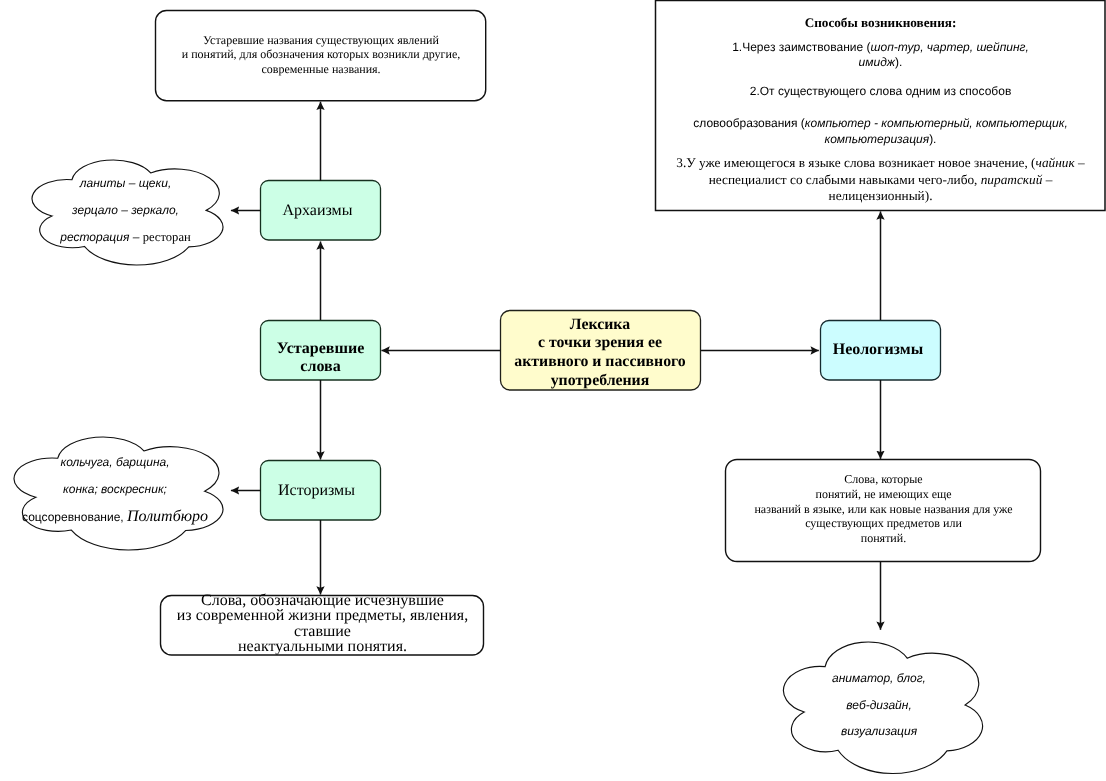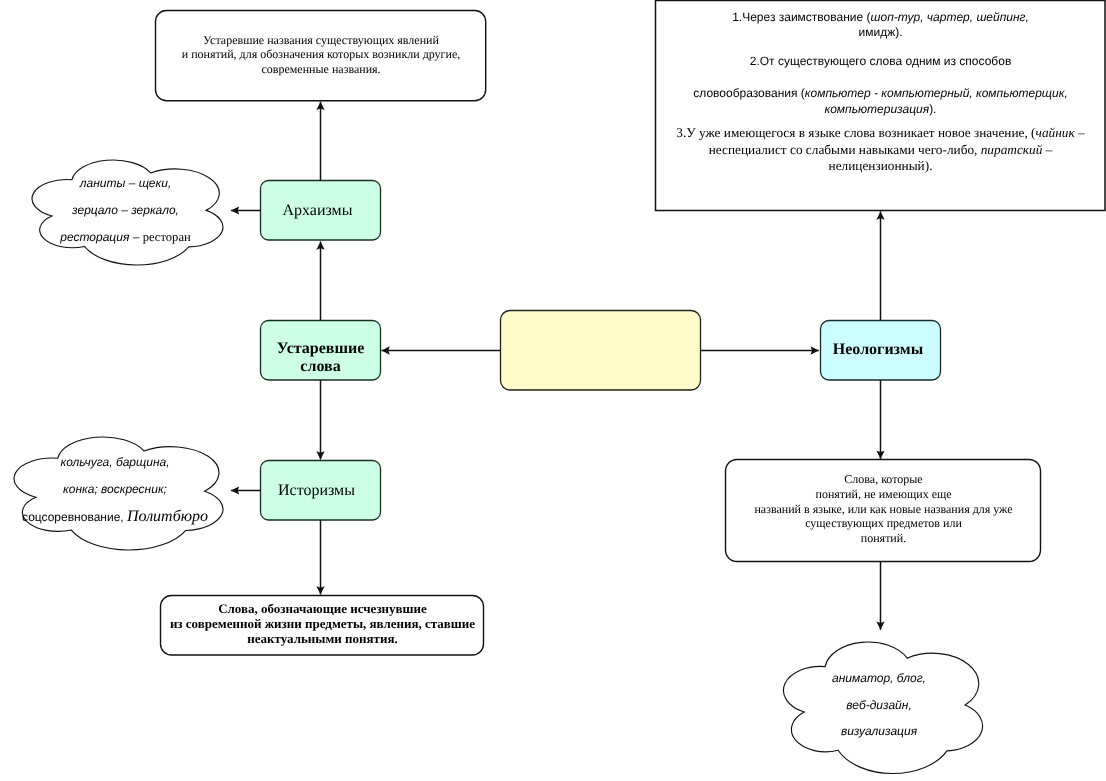--- a/index.html
+++ b/index.html
@@ -63,21 +63,21 @@
       <line x1="880.5" y1="561" x2="880.5" y2="629.8" marker-end="url(#ah)"></line>
     </g>
   </svg>
 
   <div class="txt serif" style="left:156px;top:10px;width:330px;height:89px;line-height:14.3px;font-size:12px;">
     <div>Устаревшие названия существующих явлений</div>
     <div>и понятий, для обозначения которых возникли другие,</div>
     <div>современные названия.</div>
   </div>
 
-  <div class="txt serif" style="left:161px;top:594px;width:323px;height:59px;line-height:15.3px;font-size:13px;font-weight:bold;">
+  <div class="txt serif" style="left:161px;top:594px;width:323px;height:59px;line-height:15.3px;font-size:16px;">
     <div>Слова, обозначающие исчезнувшие</div>
     <div>из современной жизни предметы, явления, ставшие</div>
     <div>неактуальными понятия.</div>
   </div>
 
   <div class="txt serif" style="left:726px;top:458px;width:315px;height:102px;line-height:14.78px;font-size:12px;">
     <div>Слова, которые</div>
     <div>понятий, не имеющих еще</div>
     <div>названий в языке, или как новые названия для уже</div>
     <div>существующих предметов или</div>
@@ -91,43 +91,50 @@
     <div>Устаревшие</div>
     <div>слова</div>
   </div>
   <div class="txt serif" style="left:257px;top:461px;width:119px;height:59px;font-size:16px;">
     <div>Историзмы</div>
   </div>
   <div class="txt serif" style="left:818px;top:320px;width:120px;height:60px;font-size:16px;font-weight:bold;">
     <div>Неологизмы</div>
   </div>
 
+  <div class="txt serif" style="left:499.5px;top:313px;width:200px;height:80px;font-size:15.8px;font-weight:bold;line-height:18.55px;">
+    <div>Лексика</div>
+    <div>с точки зрения ее</div>
+    <div>активного и пассивного</div>
+    <div>употребления</div>
+  </div>
 
   <div class="txt" style="left:40px;top:160px;width:171px;height:100px;font-size:12px;line-height:27px;">
     <div class="sans" style="font-style:italic">ланиты – щеки,</div>
     <div class="sans" style="font-style:italic">зерцало – зеркало,</div>
     <div style="white-space:pre"><span class="sans" style="font-style:italic">ресторация – </span><span class="serif" style="font-size:12.6px">ресторан</span></div>
   </div>
 
   <div class="txt" style="left:30px;top:435px;width:170px;height:110px;font-size:12px;line-height:27.1px;">
     <div class="sans" style="font-style:italic">кольчуга, барщина,</div>
     <div class="sans" style="font-style:italic">конка; воскресник;</div>
     <div style="white-space:pre"><span class="sans" style="">соцсоревнование, </span><span class="serif" style="font-style:italic;font-size:16px">Политбюро</span></div>
   </div>
 
   <div class="txt sans" style="left:794px;top:650px;width:170px;height:110px;font-size:12px;line-height:26.4px;font-style:italic;">
     <div>аниматор, блог,</div>
     <div>веб-дизайн,</div>
     <div>визуализация</div>
   </div>
 
   <div style="position:absolute;left:656px;top:1px;width:449px;height:209px;text-align:center;will-change:transform;">
+    <div class="serif" style="font-weight:bold;font-size:13.2px;margin-top:14px;">Способы возникновения:</div>
     <div class="sans" style="font-size:12px;margin-top:8.5px;line-height:15.5px;">
       <span>1.Через заимствование (</span><span style="font-style:italic">шоп-тур, чартер, шейпинг,</span><br>
-      <span style="">имидж</span><span>).</span>
+      <span style="font-style:italic">имидж</span><span>).</span>
     </div>
     <div class="sans" style="font-size:12px;margin-top:12px;line-height:16.3px;">
       <span>2.От существующего слова одним из способов</span>
       <div style="margin-top:16px;">
         <span>словообразования (</span><span style="font-style:italic">компьютер - компьютерный, компьютерщик,</span><br>
         <span style="font-style:italic">компьютеризация</span><span>).</span>
       </div>
     </div>
     <div class="serif" style="font-size:13.3px;margin-top:8px;line-height:16.3px;">
       <span>3.У уже имеющегося в языке слова возникает новое значение, (</span><span style="font-style:italic">чайник</span><span> –</span><br>

